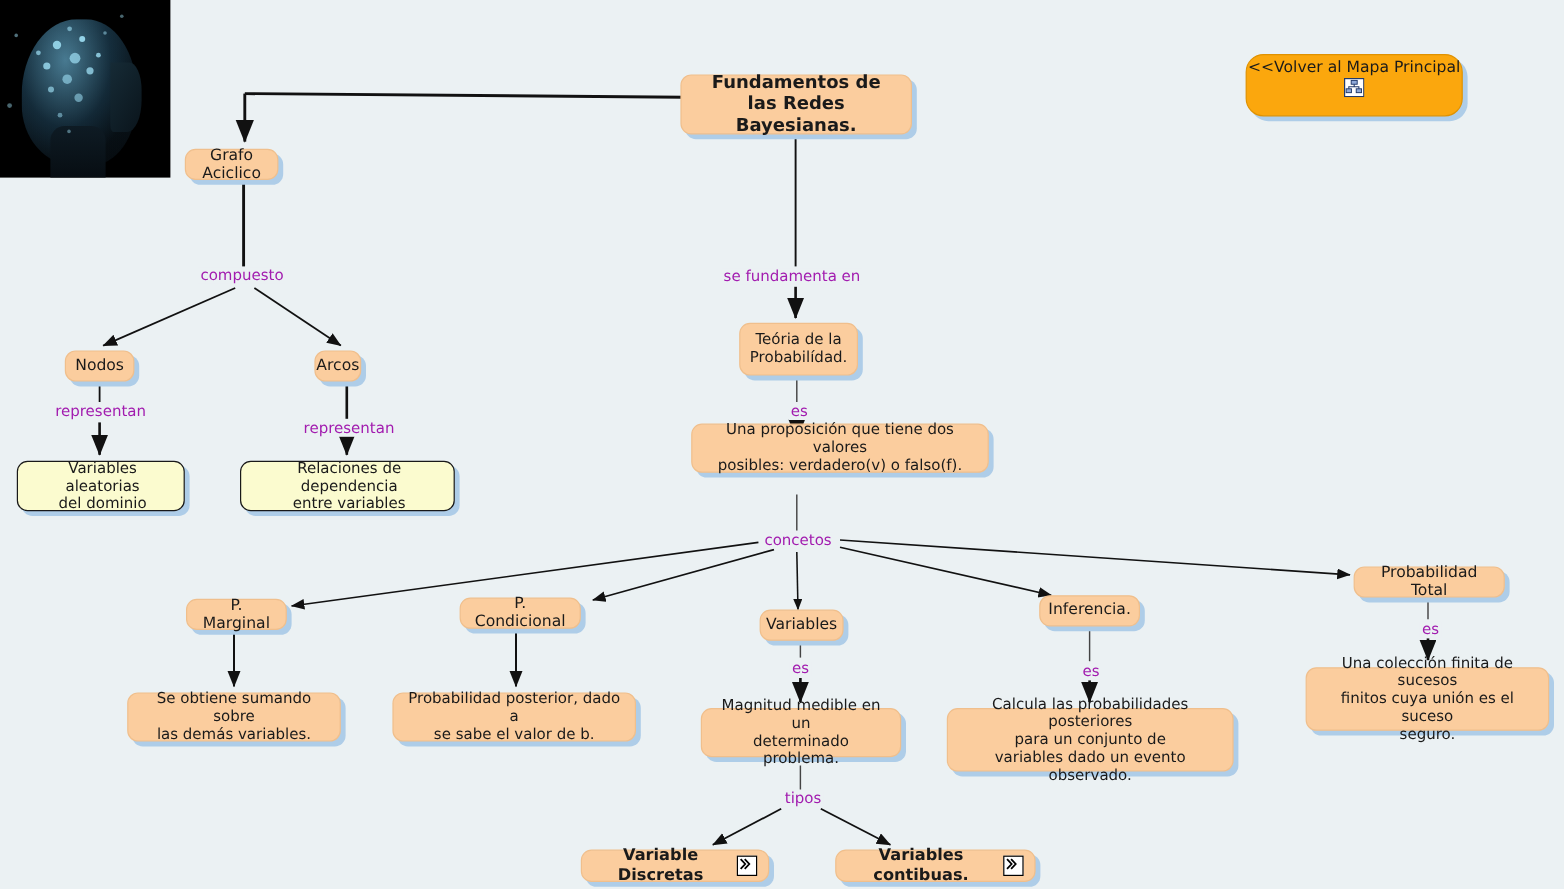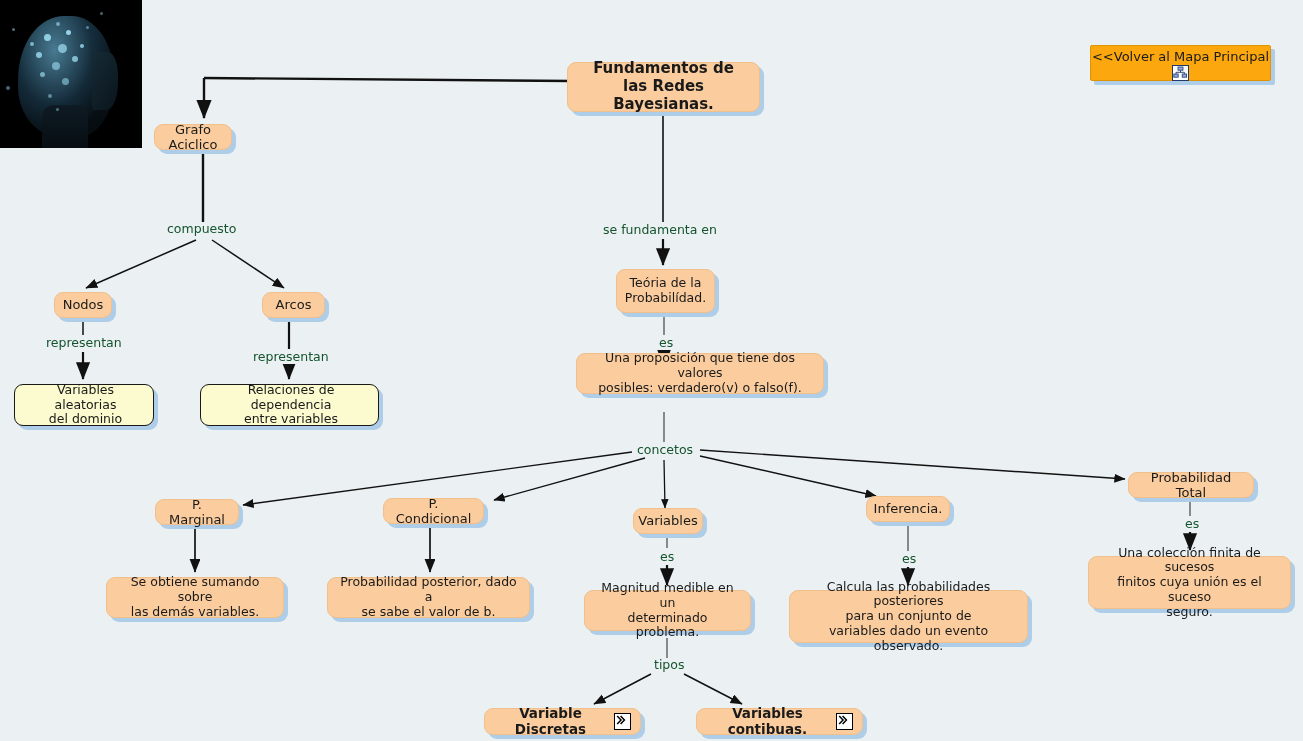--- a/index.html
+++ b/index.html
@@ -55,21 +55,21 @@
     border: 1px solid #191919;
     padding-left: 12px;
   }
   .node.big {
     font-weight: bold;
   }
   .lbl {
     position: absolute;
     z-index: 2;
     font-size: 12.5px;
-    color: #14532d;
+    color: #a21caf;
     white-space: nowrap;
     background: #ebf1f3;
     padding: 0 2px;
     line-height: 1;
   }
   
   #brain-image {
     position: absolute;
     left: 0; top: 0;
     width: 142px;
@@ -102,28 +102,28 @@
     border-radius: 0 40% 46% 10%;
   }
   #brain-image .spark {
     position: absolute;
     border-radius: 50%;
     background: #9fe0f5;
   }
   
   #return-button {
     position: absolute;
-    left: 1090px;
+    left: 1038px;
     top: 45px;
     width: 181px;
-    height: 36px;
+    height: 52px;
     z-index: 5;
     background: #fba70d;
     border: 1px solid #e09200;
-    border-radius: 2px;
+    border-radius: 15px;
     box-shadow: 4px 4px 0 0 #aecde8;
     display: flex;
     flex-direction: column;
     align-items: center;
     justify-content: flex-start;
     padding-top: 3px;
     box-sizing: border-box;
     cursor: pointer;
   }
   #return-button .rb-text {
@@ -263,21 +263,21 @@
   </div>
 
   <div class="node orange" style="left:154px;top:124px;width:78px;height:26px;font-size:13px;">
     <span>Grafo Aciclico</span>
   </div>
 
   <div class="node orange" style="left:54px;top:292px;width:58px;height:26px;font-size:13px;">
     <span>Nodos</span>
   </div>
 
-  <div class="node orange" style="left:262px;top:292px;width:63px;height:26px;font-size:13px;">
+  <div class="node orange" style="left:262px;top:292px;width:39px;height:26px;font-size:13px;">
     <span>Arcos</span>
   </div>
 
   <div class="node yellow" style="left:14px;top:384px;width:140px;height:42px;font-size:12.5px;">
     <div>
       <span>Variables aleatorias</span><br>
       <span>del dominio</span>
     </div>
   </div>
 

